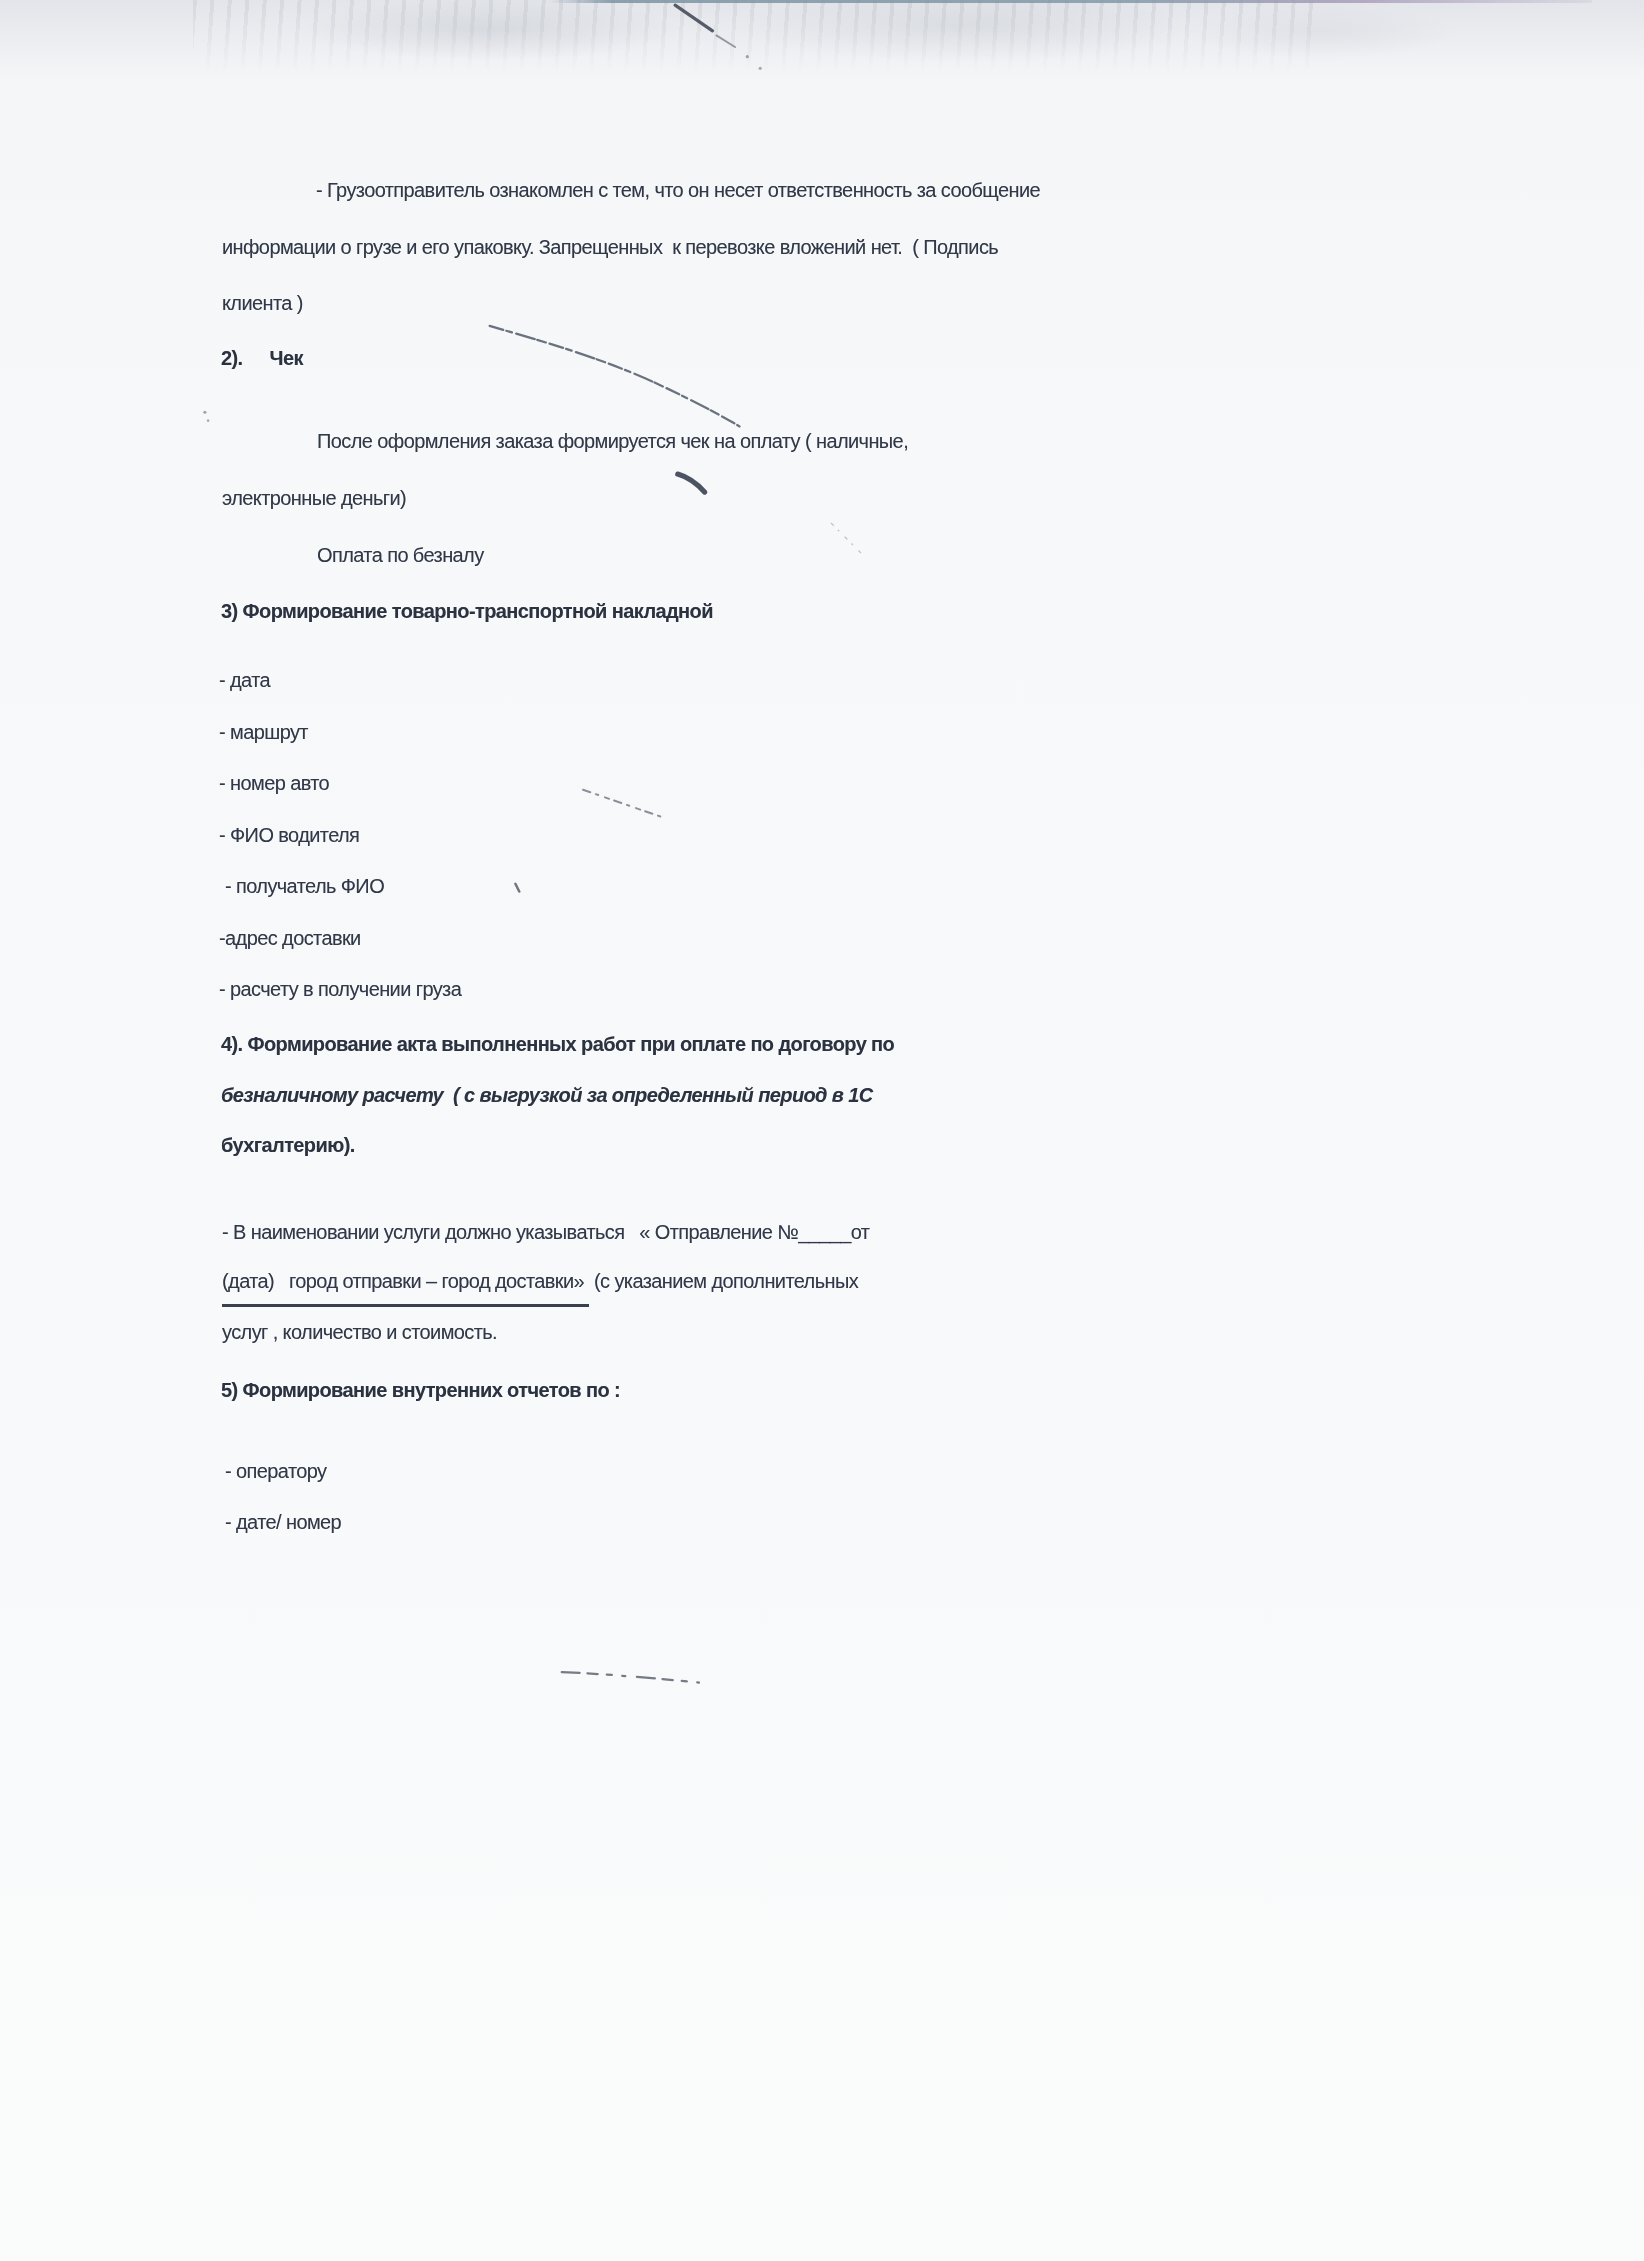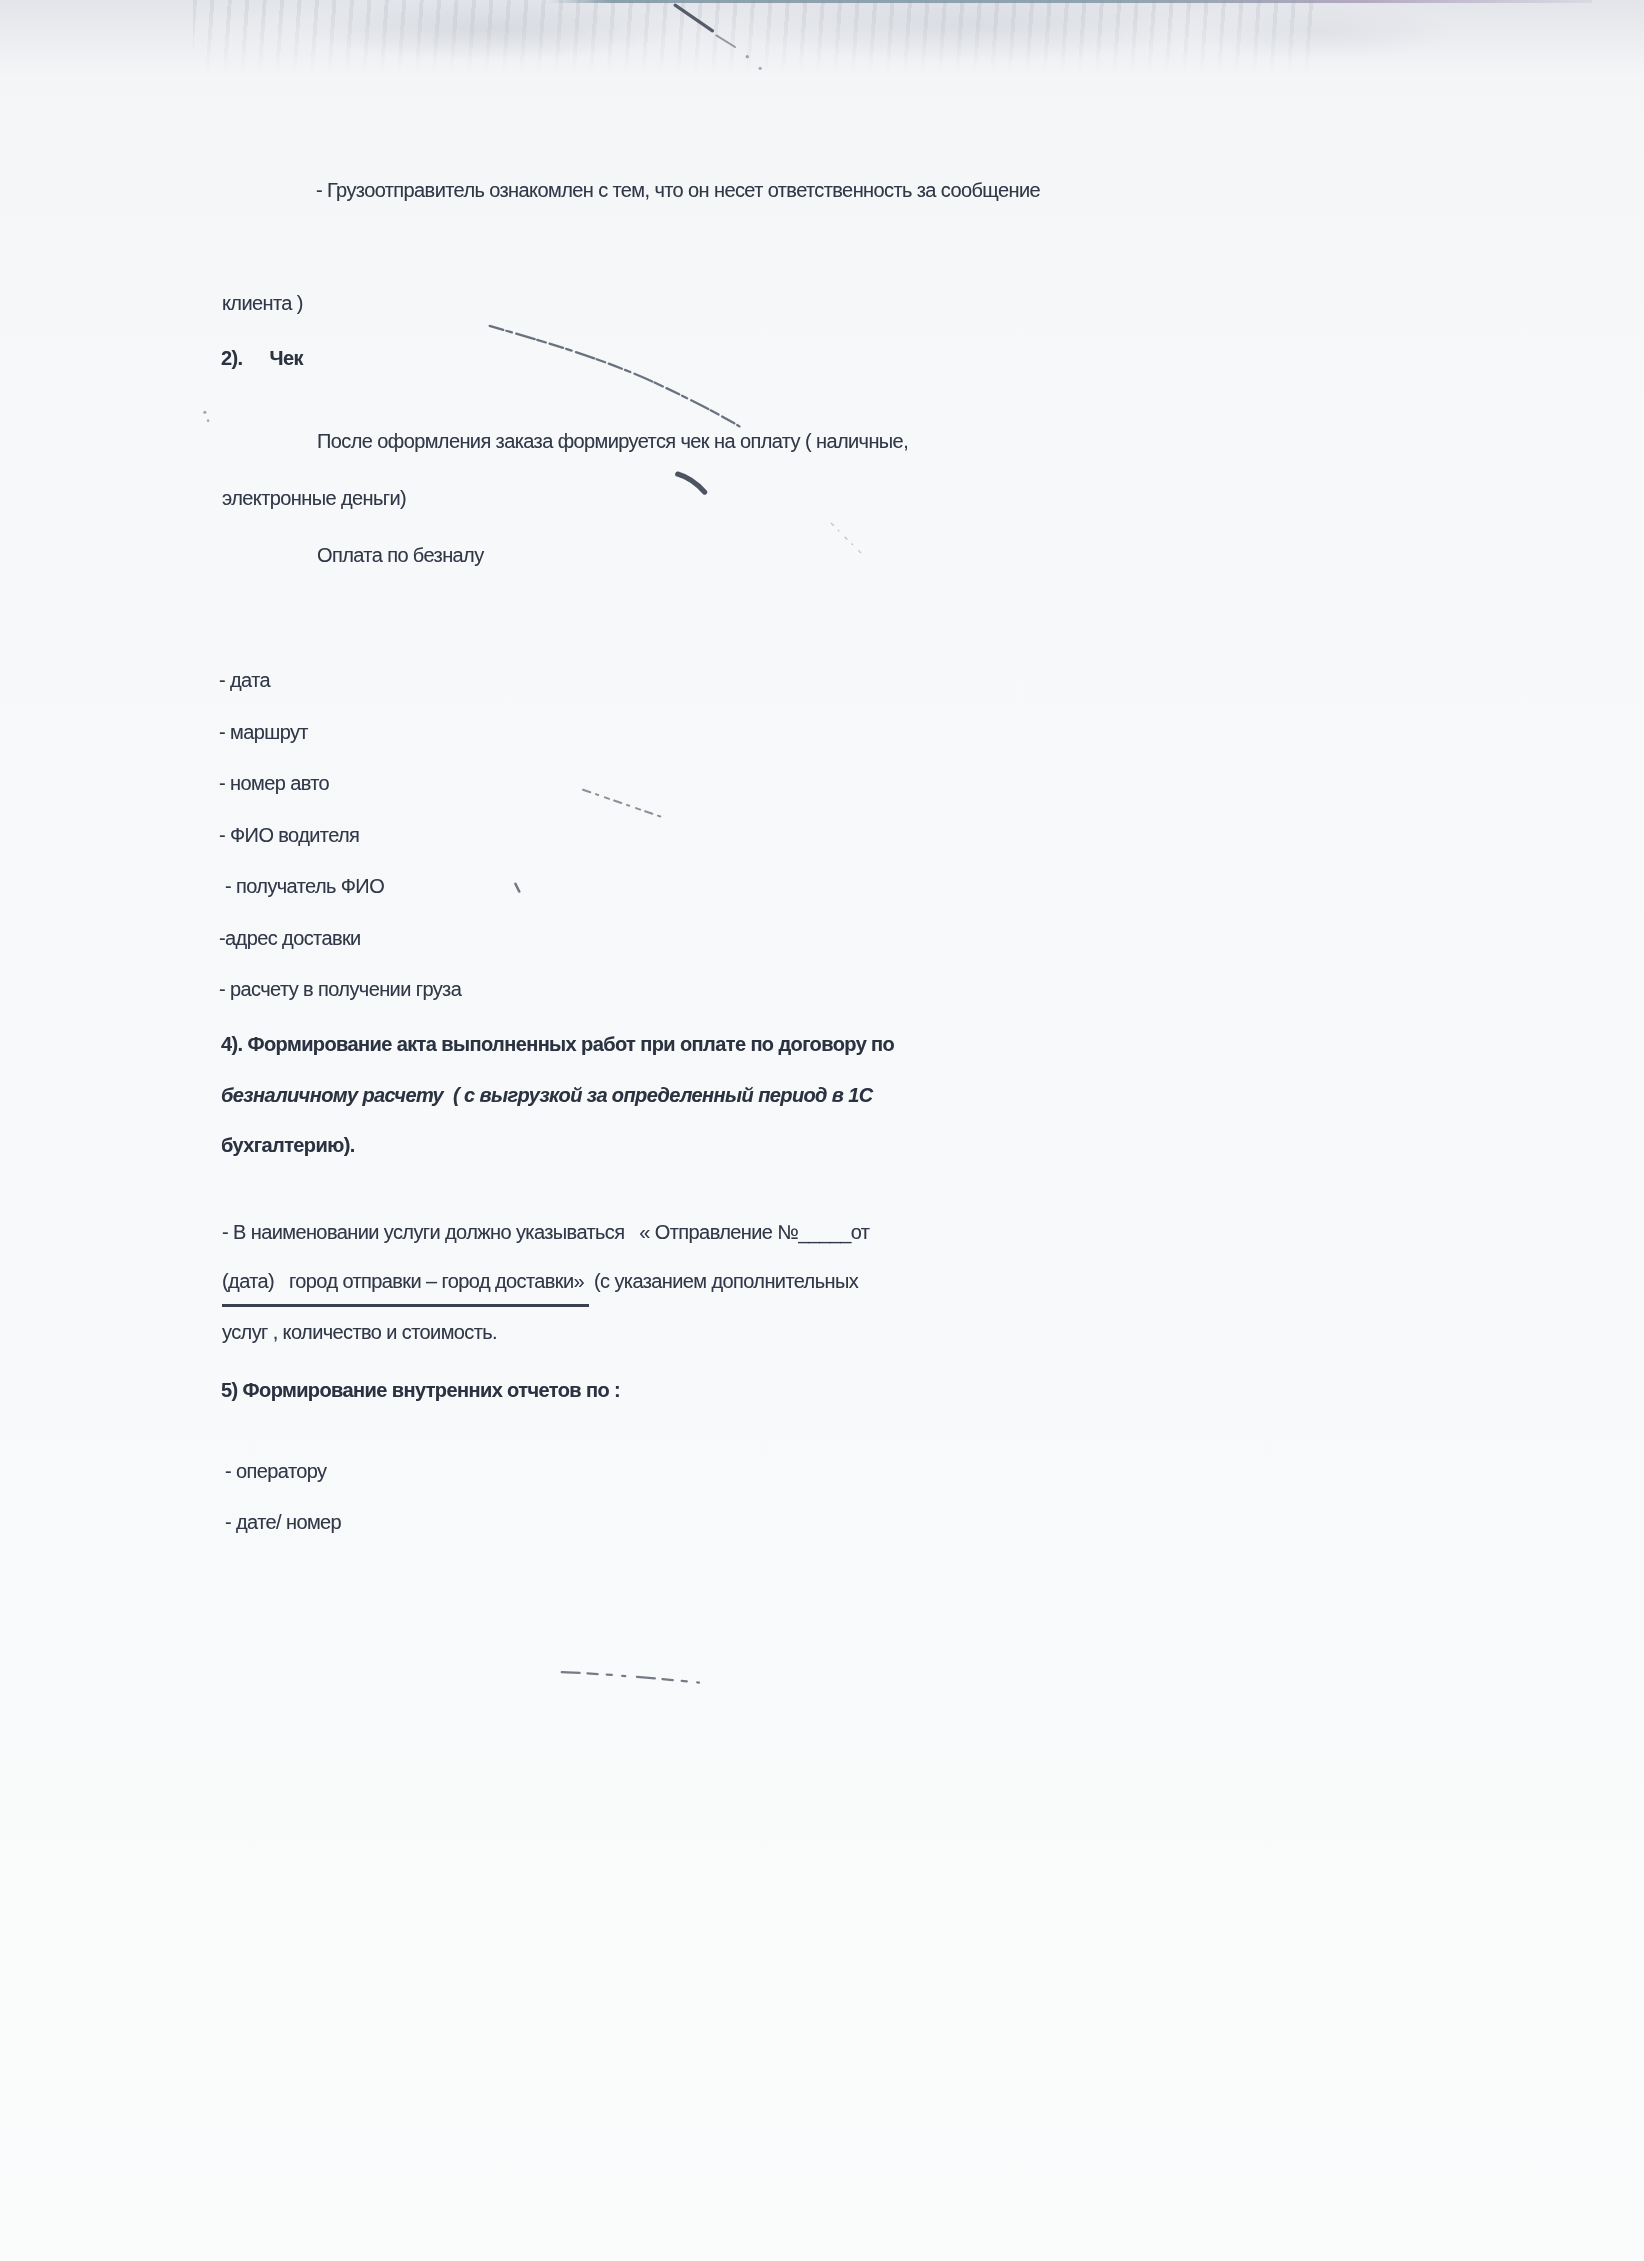--- a/index.html
+++ b/index.html
@@ -53,28 +53,30 @@
 </head>
 <body>
 
 <div class="page">
 
   <div class="scan-top-band"></div>
   <div class="scan-top-streaks"></div>
   <div class="scan-edge-line"></div>
 
   <div class="line" style="top:172px;left:316px;">- Грузоотправитель ознакомлен с тем, что он несет ответственность за сообщение</div>
+  <div class="line" style="top:229px;left:222px;">информации о грузе и его упаковку. Запрещенных  к перевозке вложений нет.  ( Подпись</div>
   <div class="line" style="top:285px;left:222px;">клиента )</div>
 
   <div class="line bold" style="top:340px;left:221px;"><span class="h2-num">2).</span><span>Чек</span></div>
 
   <div class="line" style="top:423px;left:317px;">После оформления заказа формируется чек на оплату ( наличные,</div>
   <div class="line" style="top:480px;left:222px;">электронные деньги)</div>
   <div class="line" style="top:537px;left:317px;">Оплата по безналу</div>
 
+  <div class="line bold" style="top:593px;left:221px;">3) Формирование товарно-транспортной накладной</div>
 
   <div class="line" style="top:662px;left:219px;">- дата</div>
   <div class="line" style="top:714px;left:219px;">- маршрут</div>
   <div class="line" style="top:765px;left:219px;">- номер авто</div>
   <div class="line" style="top:817px;left:219px;">- ФИО водителя</div>
   <div class="line" style="top:868px;left:225px;">- получатель ФИО</div>
   <div class="line" style="top:920px;left:219px;">-адрес доставки</div>
   <div class="line" style="top:971px;left:219px;">- расчету в получении груза</div>
 
   <div class="line bold" style="top:1026px;left:221px;">4). Формирование акта выполненных работ при оплате по договору по</div>

